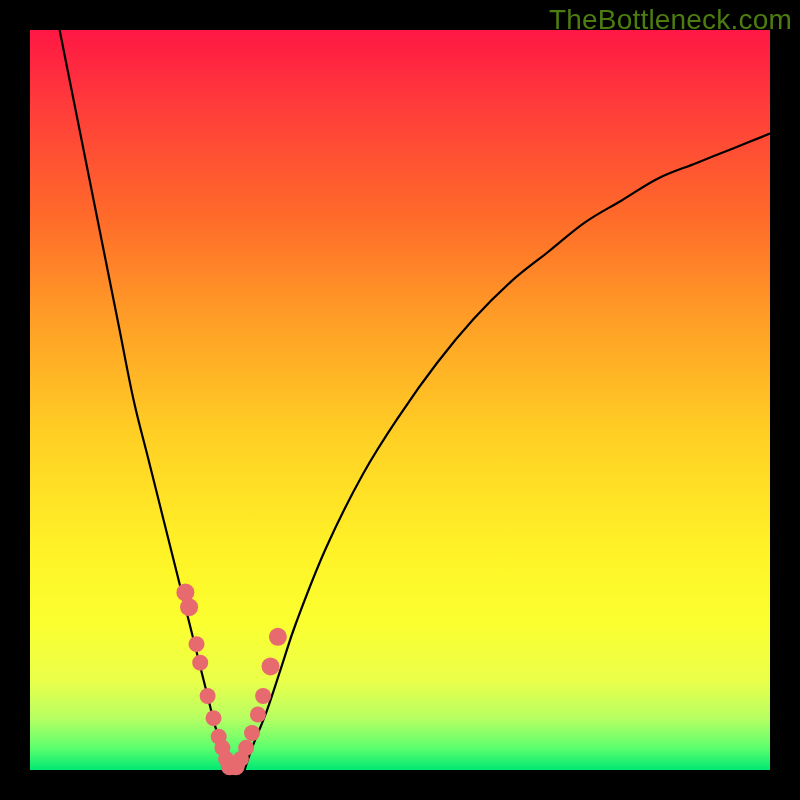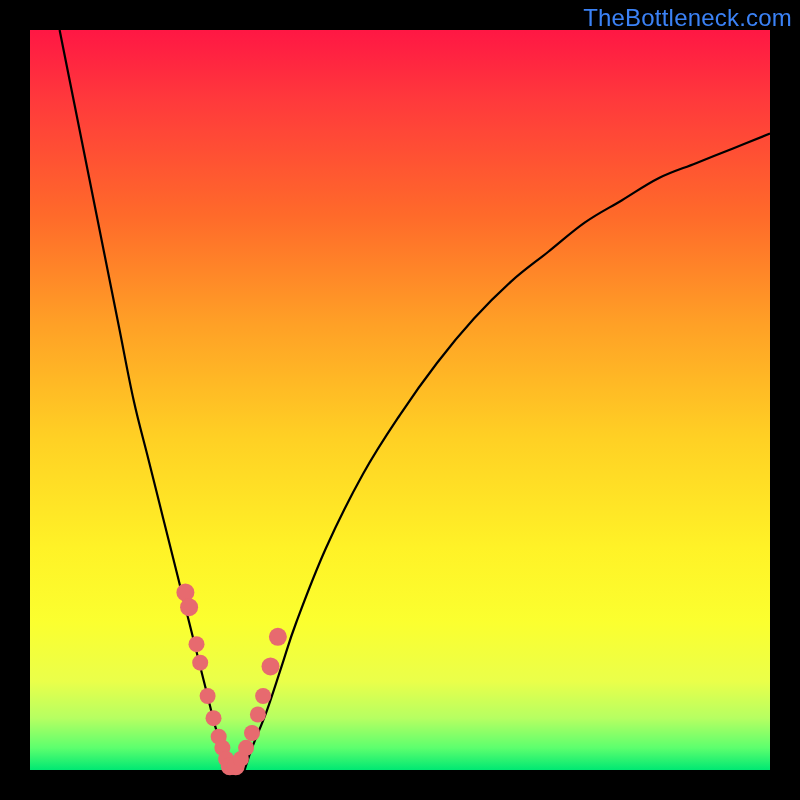--- a/index.html
+++ b/index.html
@@ -34,22 +34,22 @@
       #eaff4a 88%,
       #b6ff62 93%,
       #5dff6e 97%,
       #00e873 100%
     );
   }
   .watermark {
     position: absolute;
     top: 4px;
     right: 8px;
-    color: #3b82f6;
-    font-size: 24px;
+    color: #4d7c0f;
+    font-size: 28px;
     font-weight: 500;
     letter-spacing: 0.2px;
     user-select: none;
   }
   svg.curve {
     position: absolute;
     left: 0;
     top: 0;
     width: 740px;
     height: 740px;

